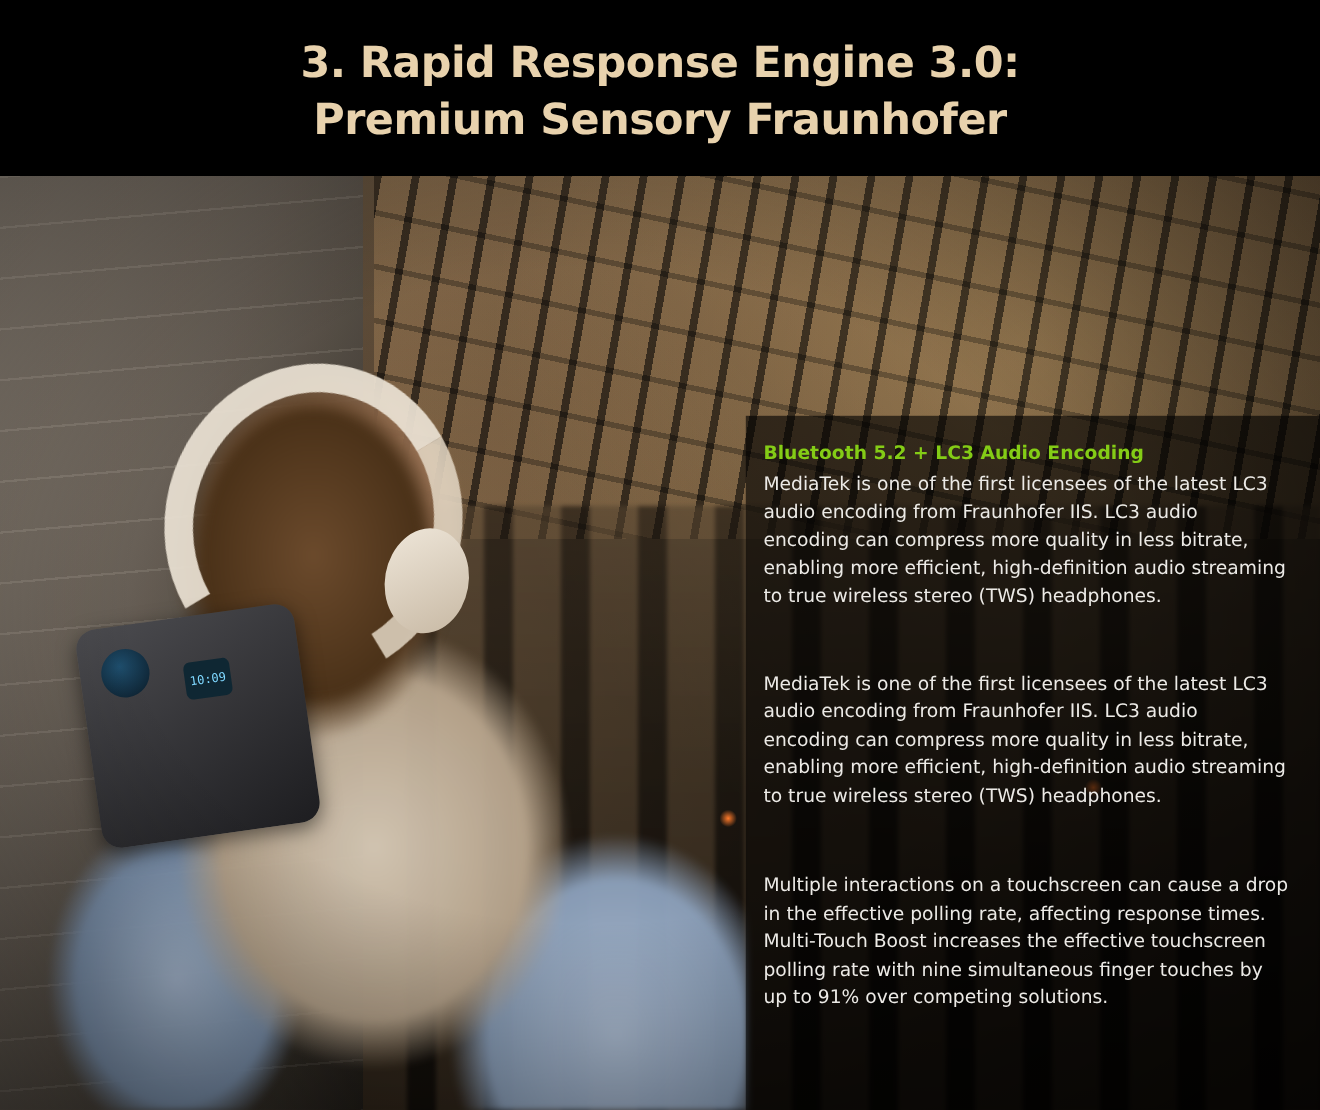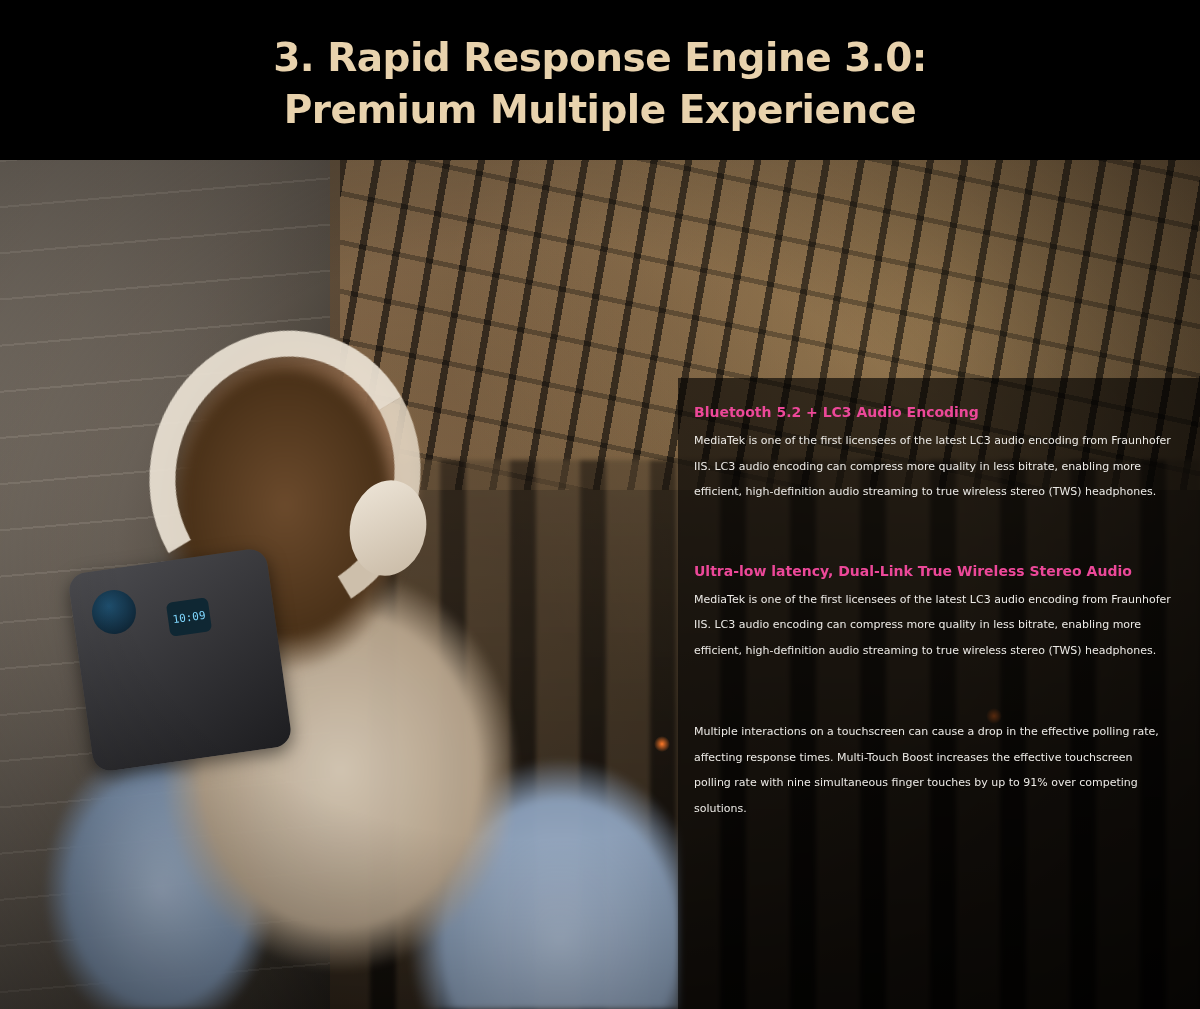--- a/index.html
+++ b/index.html
@@ -176,44 +176,44 @@
     position: absolute;
     left: 678px; top: 218px;
     width: 522px;
     height: 720px;
     background: rgba(0,0,0,0.62);
     padding: 22px 28px 18px 16px;
   }
   .block { margin-bottom: 26px; }
   .block:last-child { margin-bottom: 0; }
   .block-title {
-    color: #ec4899;
+    color: #84cc16;
     font-family: "DejaVu Sans", sans-serif;
     font-weight: bold;
-    font-size: 14px;
+    font-size: 17px;
     line-height: 24px;
     margin-bottom: 4px;
   }
   .block-body {
     color: #eceae6;
     font-family: "DejaVu Sans", sans-serif;
-    font-size: 11px;
+    font-size: 17px;
     line-height: 25.5px;
   }
   .spacer-1 { height: 28px; }
   .spacer-2 { height: 30px; }
 </style>
 </head>
 <body>
 
 <div class="page">
 
   <div class="header">
     <div class="header-line">3. Rapid Response Engine 3.0:</div>
-    <div class="header-line">Premium Multiple Experience</div>
+    <div class="header-line">Premium Sensory Fraunhofer</div>
   </div>
 
   <div class="photo">
     <div class="photo-bg"></div>
     <div class="ceiling"></div>
     <div class="hall"></div>
     <div class="wall"></div>
     <div class="subject"></div>
     <div class="hair"></div>
     <div class="headphone"></div>
@@ -228,21 +228,20 @@
     <div class="overlay">
 
       <div class="block">
         <div class="block-title">Bluetooth 5.2 + LC3 Audio Encoding</div>
         <div class="block-body">MediaTek is one of the first licensees of the latest LC3 audio encoding from Fraunhofer IIS. LC3 audio encoding can compress more quality in less bitrate, enabling more efficient, high-definition audio streaming to true wireless stereo (TWS) headphones.</div>
       </div>
 
       <div class="spacer-1"></div>
 
       <div class="block">
-        <div class="block-title">Ultra-low latency, Dual-Link True Wireless Stereo Audio</div>
         <div class="block-body">MediaTek is one of the first licensees of the latest LC3 audio encoding from Fraunhofer IIS. LC3 audio encoding can compress more quality in less bitrate, enabling more efficient, high-definition audio streaming to true wireless stereo (TWS) headphones.</div>
       </div>
 
       <div class="spacer-2"></div>
 
       <div class="block">
         <div class="block-body">Multiple interactions on a touchscreen can cause a drop in the effective polling rate, affecting response times. Multi-Touch Boost increases the effective touchscreen polling rate with nine simultaneous finger touches by up to 91% over competing solutions.</div>
       </div>
 
     </div>

